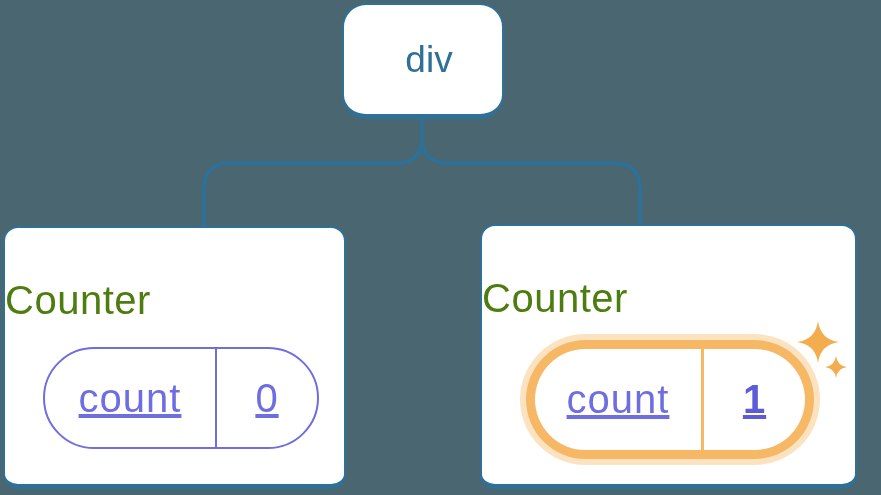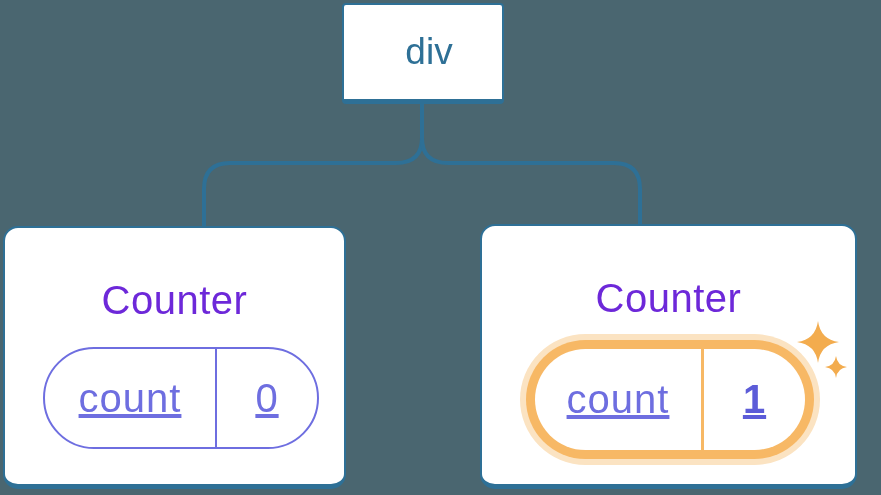--- a/index.html
+++ b/index.html
@@ -21,26 +21,26 @@
     position: absolute;
     left: 0;
     top: 0;
     z-index: 0;
   }
   .node-root {
     position: absolute;
     left: 342px;
     top: 3px;
     width: 162px;
-    height: 101px;
+    height: 116px;
     box-sizing: border-box;
     background: #ffffff;
     border: 2px solid #2E7096;
     border-bottom-width: 5px;
-    border-radius: 4px;
+    border-radius: 24px;
     display: flex;
     align-items: center;
     justify-content: center;
     font-size: 37px;
     font-weight: 500;
     color: #2E7096;
     z-index: 1;
     padding-left: 12px;
   }
   .card {
@@ -59,25 +59,24 @@
     height: 263px;
   }
   .card-right {
     left: 480px;
     top: 224px;
     width: 377px;
     height: 265px;
   }
   .card-title {
     margin-top: 50px;
-    text-align: center;
     font-size: 40px;
     font-weight: 500;
     letter-spacing: 0.5px;
-    color: #6d28d9;
+    color: #4d7c0f;
   }
   
   .pill-plain {
     position: absolute;
     left: 38px;
     top: 119px;
     width: 276px;
     height: 102px;
     box-sizing: border-box;
     border: 2px solid #6E6EE0;

